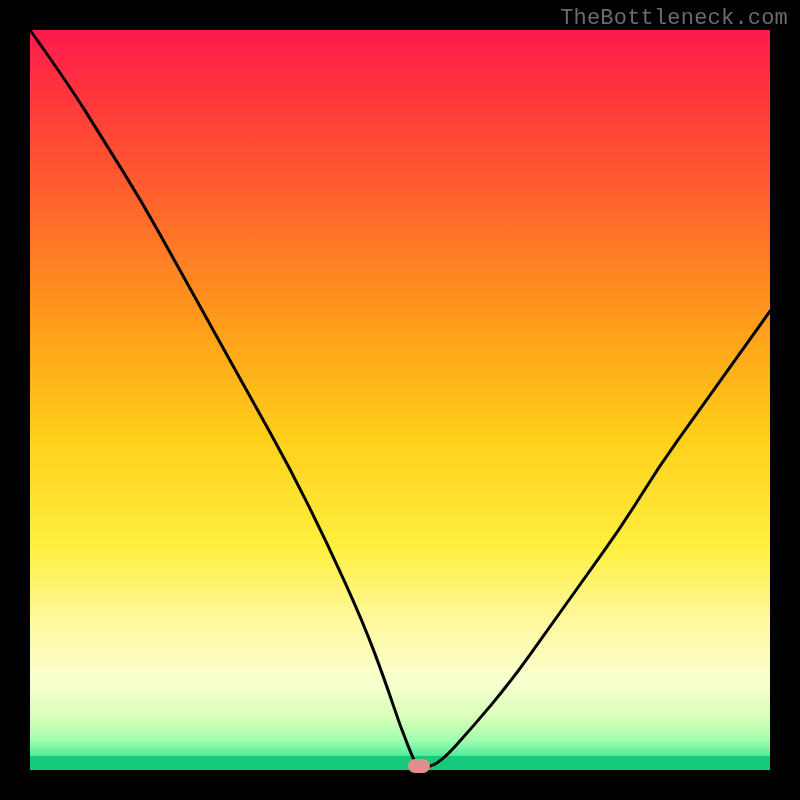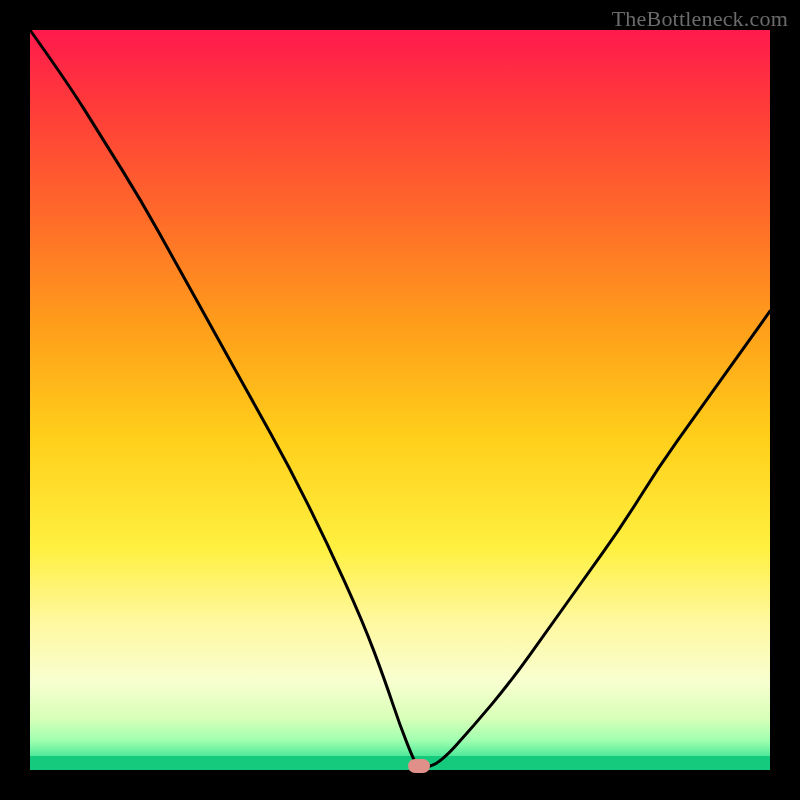--- a/index.html
+++ b/index.html
@@ -42,21 +42,21 @@
     left: 0;
     bottom: 0;
     width: 100%;
     height: 14px;
     background: #15c97d;
   }
   .watermark {
     position: absolute;
     top: 6px;
     right: 12px;
-    font-family: Liberation Serif, serif;
+    font-family: Liberation Mono, monospace;
     font-size: 22px;
     font-weight: 500;
     color: #6b6b6b;
     letter-spacing: 0.2px;
     pointer-events: none;
     user-select: none;
   }
   .marker {
     position: absolute;
     width: 22px;

